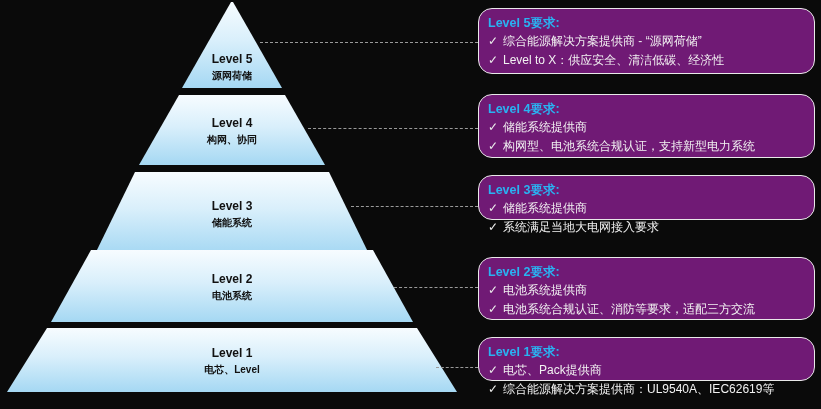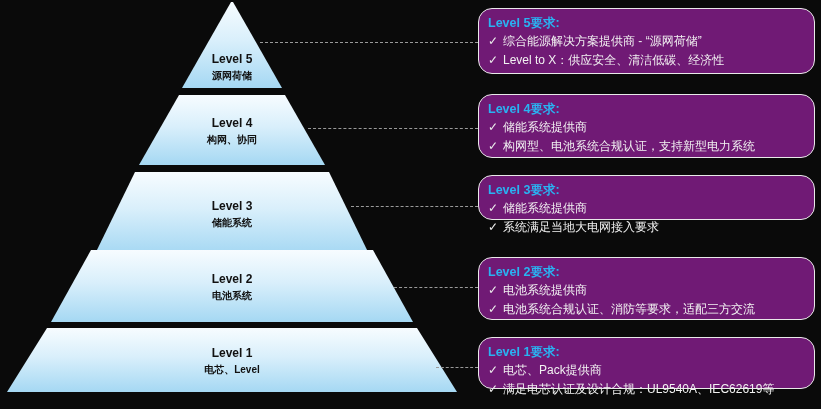--- a/index.html
+++ b/index.html
@@ -59,21 +59,21 @@
     font-size: 12.5px; line-height: 1.45;
   }
   .bullet { display: flex; align-items: flex-start; font-size: 12px; line-height: 1.55; }
   .bullet .check { width: 15px; flex: 0 0 15px; color: #eaeaea; }
   .bullet .txt   { flex: 1; white-space: nowrap; }
 
   .b5 { top: 8px;   height: 66px; }
   .b4 { top: 94px;  height: 64px; }
   .b3 { top: 175px; height: 45px; }
   .b2 { top: 257px; height: 63px; }
-  .b1 { top: 337px; height: 52px; }
+  .b1 { top: 337px; height: 44px; }
 </style>
 </head>
 <body>
 
 <div class="stage">
 
   <div class="tier tier-5">
     <div class="lvl">Level 5</div>
     <div class="sub">源网荷储</div>
   </div>
@@ -149,17 +149,17 @@
   </div>
 
   <div class="req-box b1">
     <div class="title">Level 1要求:</div>
     <div class="bullet">
       <span class="check">✓</span>
       <span class="txt">电芯、Pack提供商</span>
     </div>
     <div class="bullet">
       <span class="check">✓</span>
-      <span class="txt">满足电芯认证及设计合规：UL9540A、IEC62619等</span>
+      <span class="txt">综合能源解决方案提供商：UL9540A、IEC62619等</span>
     </div>
   </div>
 
 </div>
 
 </body></html>

